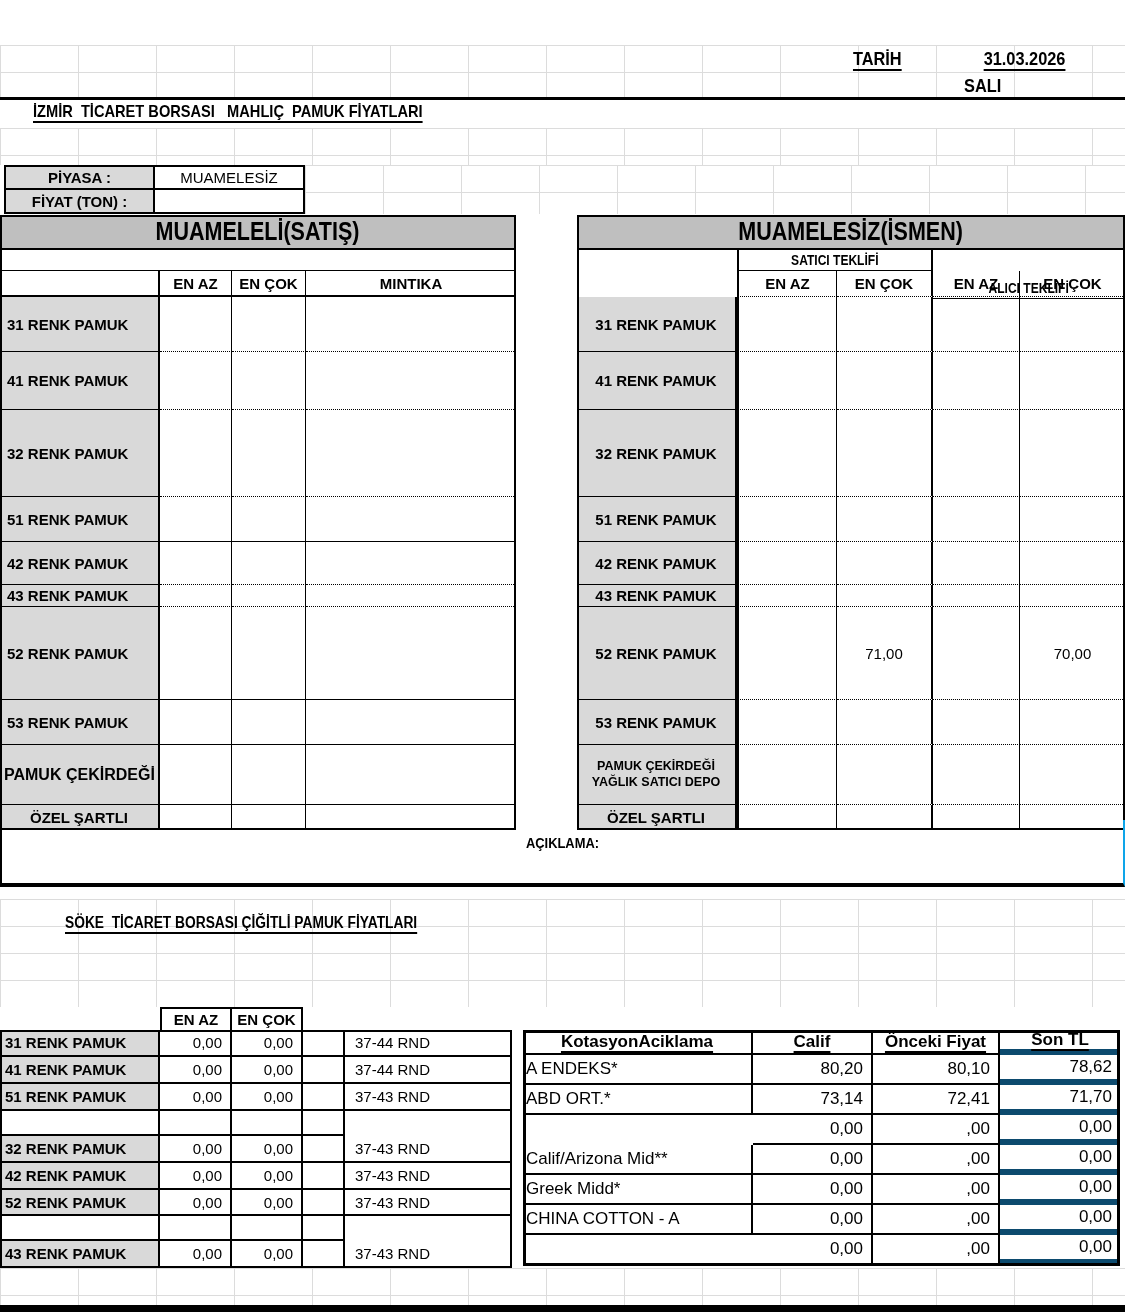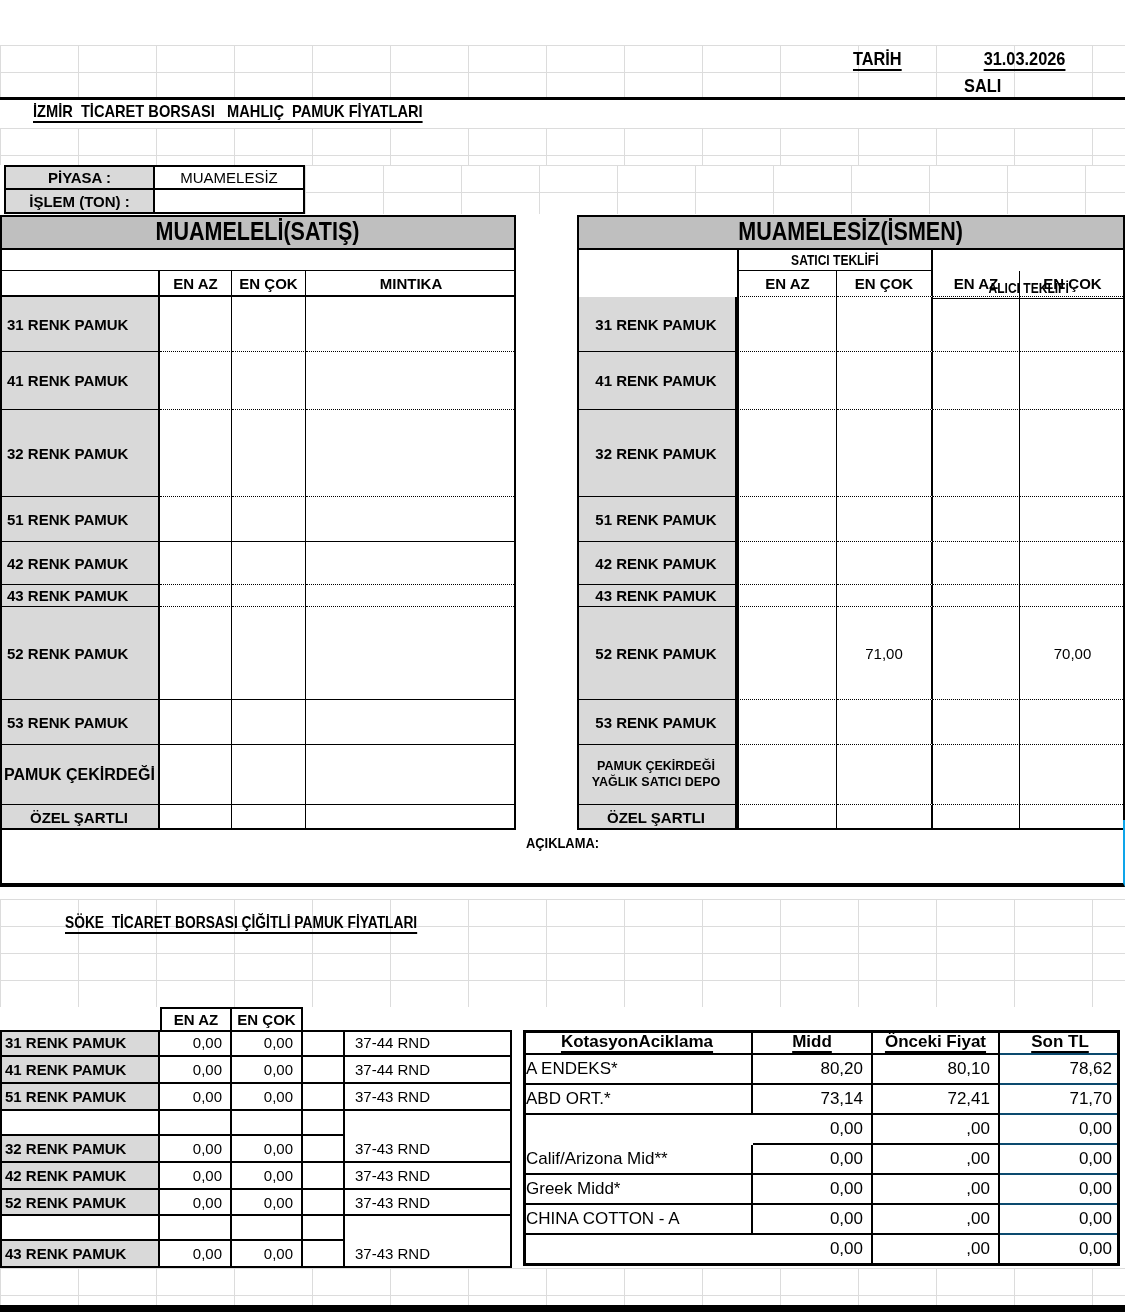--- a/index.html
+++ b/index.html
@@ -39,21 +39,21 @@
   .st-label{left:0;width:160px;background:#d9d9d9;border-right:2px solid #000;border-bottom:2px solid #000;font-weight:bold;padding-left:5px;}
   .st-c1{left:160px;width:72px;border-right:2px solid #000;border-bottom:2px solid #000;}
   .st-c2{left:232px;width:71px;border-right:2px solid #000;border-bottom:2px solid #000;}
   .st-gap{left:303px;width:42px;border-right:2px solid #000;border-bottom:2px solid #000;}
   .st-reg{left:345px;width:167px;border-bottom:2px solid #000;padding-left:10px;}
   .st-empty{background:#fff;}
   
   .kt-label{left:0;width:230px;border-right:2px solid #000;border-bottom:2px solid #000;font-size:17px;padding-left:3px;}
   .kt-f{left:230px;width:120px;border-right:2px solid #000;border-bottom:2px solid #000;font-size:17px;}
   .kt-o{left:350px;width:127px;border-right:2px solid #000;border-bottom:2px solid #000;font-size:17px;}
-  .kt-s{left:477px;width:120px;border-bottom:2px solid #0c4a6e;font-size:17px;}
+  .kt-s{left:477px;width:120px;border-bottom:6px solid #0c4a6e;font-size:17px;}
   .kt-h{font-weight:bold;justify-content:center;padding:0;}
 </style>
 </head>
 <body>
 
 <div class="sheet">
 
   <div class="abs grid" style="left:0;top:45px;width:1125px;height:54px;"></div>
   <div class="abs grid" style="left:0;top:128px;width:1125px;height:37px;"></div>
   <div class="abs grid" style="left:305px;top:165px;width:820px;height:49px;"></div>
@@ -75,21 +75,21 @@
   <div class="abs" style="left:33px;top:102px;">
     <span class="cond b ul" style="font-size:17px;">İZMİR  TİCARET BORSASI   MAHLIÇ  PAMUK FİYATLARI</span>
   </div>
   <div class="cell cc gray b" style="left:4px;top:165px;width:151px;height:25px;border:2px solid #000;">
     <span>PİYASA :</span>
   </div>
   <div class="cell cc" style="left:155px;top:165px;width:150px;height:25px;border:2px solid #000;border-left:0;">
     <span>MUAMELESİZ</span>
   </div>
   <div class="cell cc gray b" style="left:4px;top:190px;width:151px;height:24px;border:2px solid #000;border-top:0;">
-    <span>İŞLEM (TON) :</span>
+    <span>FİYAT (TON) :</span>
   </div>
   <div class="cell cc" style="left:155px;top:190px;width:150px;height:24px;border:2px solid #000;border-top:0;border-left:0;">
     <span></span>
   </div>
 
   <div class="abs" style="left:0;top:215px;width:516px;height:615px;">
     <div class="cell cc band" style="left:0;top:0;width:516px;height:35px;border-bottom:2px solid #000;">
       <span class="condc b" style="font-size:25px;">MUAMELELİ(SATIŞ)</span>
     </div>
     <div class="row" style="top:35px;height:21px;">
@@ -335,21 +335,21 @@
     </div>
     <div class="abs" style="left:0;top:23px;width:512px;height:238px;border:2px solid #000;pointer-events:none;"></div>
   </div>
 
   <div class="abs" style="left:523px;top:1030px;width:597px;height:236px;">
     <div class="row" style="top:0;height:25px;">
       <div class="cell kt-label kt-h">
           <span class="ul">KotasyonAciklama</span>
         </div>
       <div class="cell kt-f kt-h">
-          <span class="ul">Midd</span>
+          <span class="ul">Calif</span>
         </div>
       <div class="cell kt-o kt-h">
           <span class="ul">Önceki Fiyat</span>
         </div>
       <div class="cell kt-s kt-h">
           <span class="ul">Son TL</span>
         </div>
     </div>
     <div class="row" style="top:25px;height:30px;">
       <div class="cell kt-label">A ENDEKS*</div>

